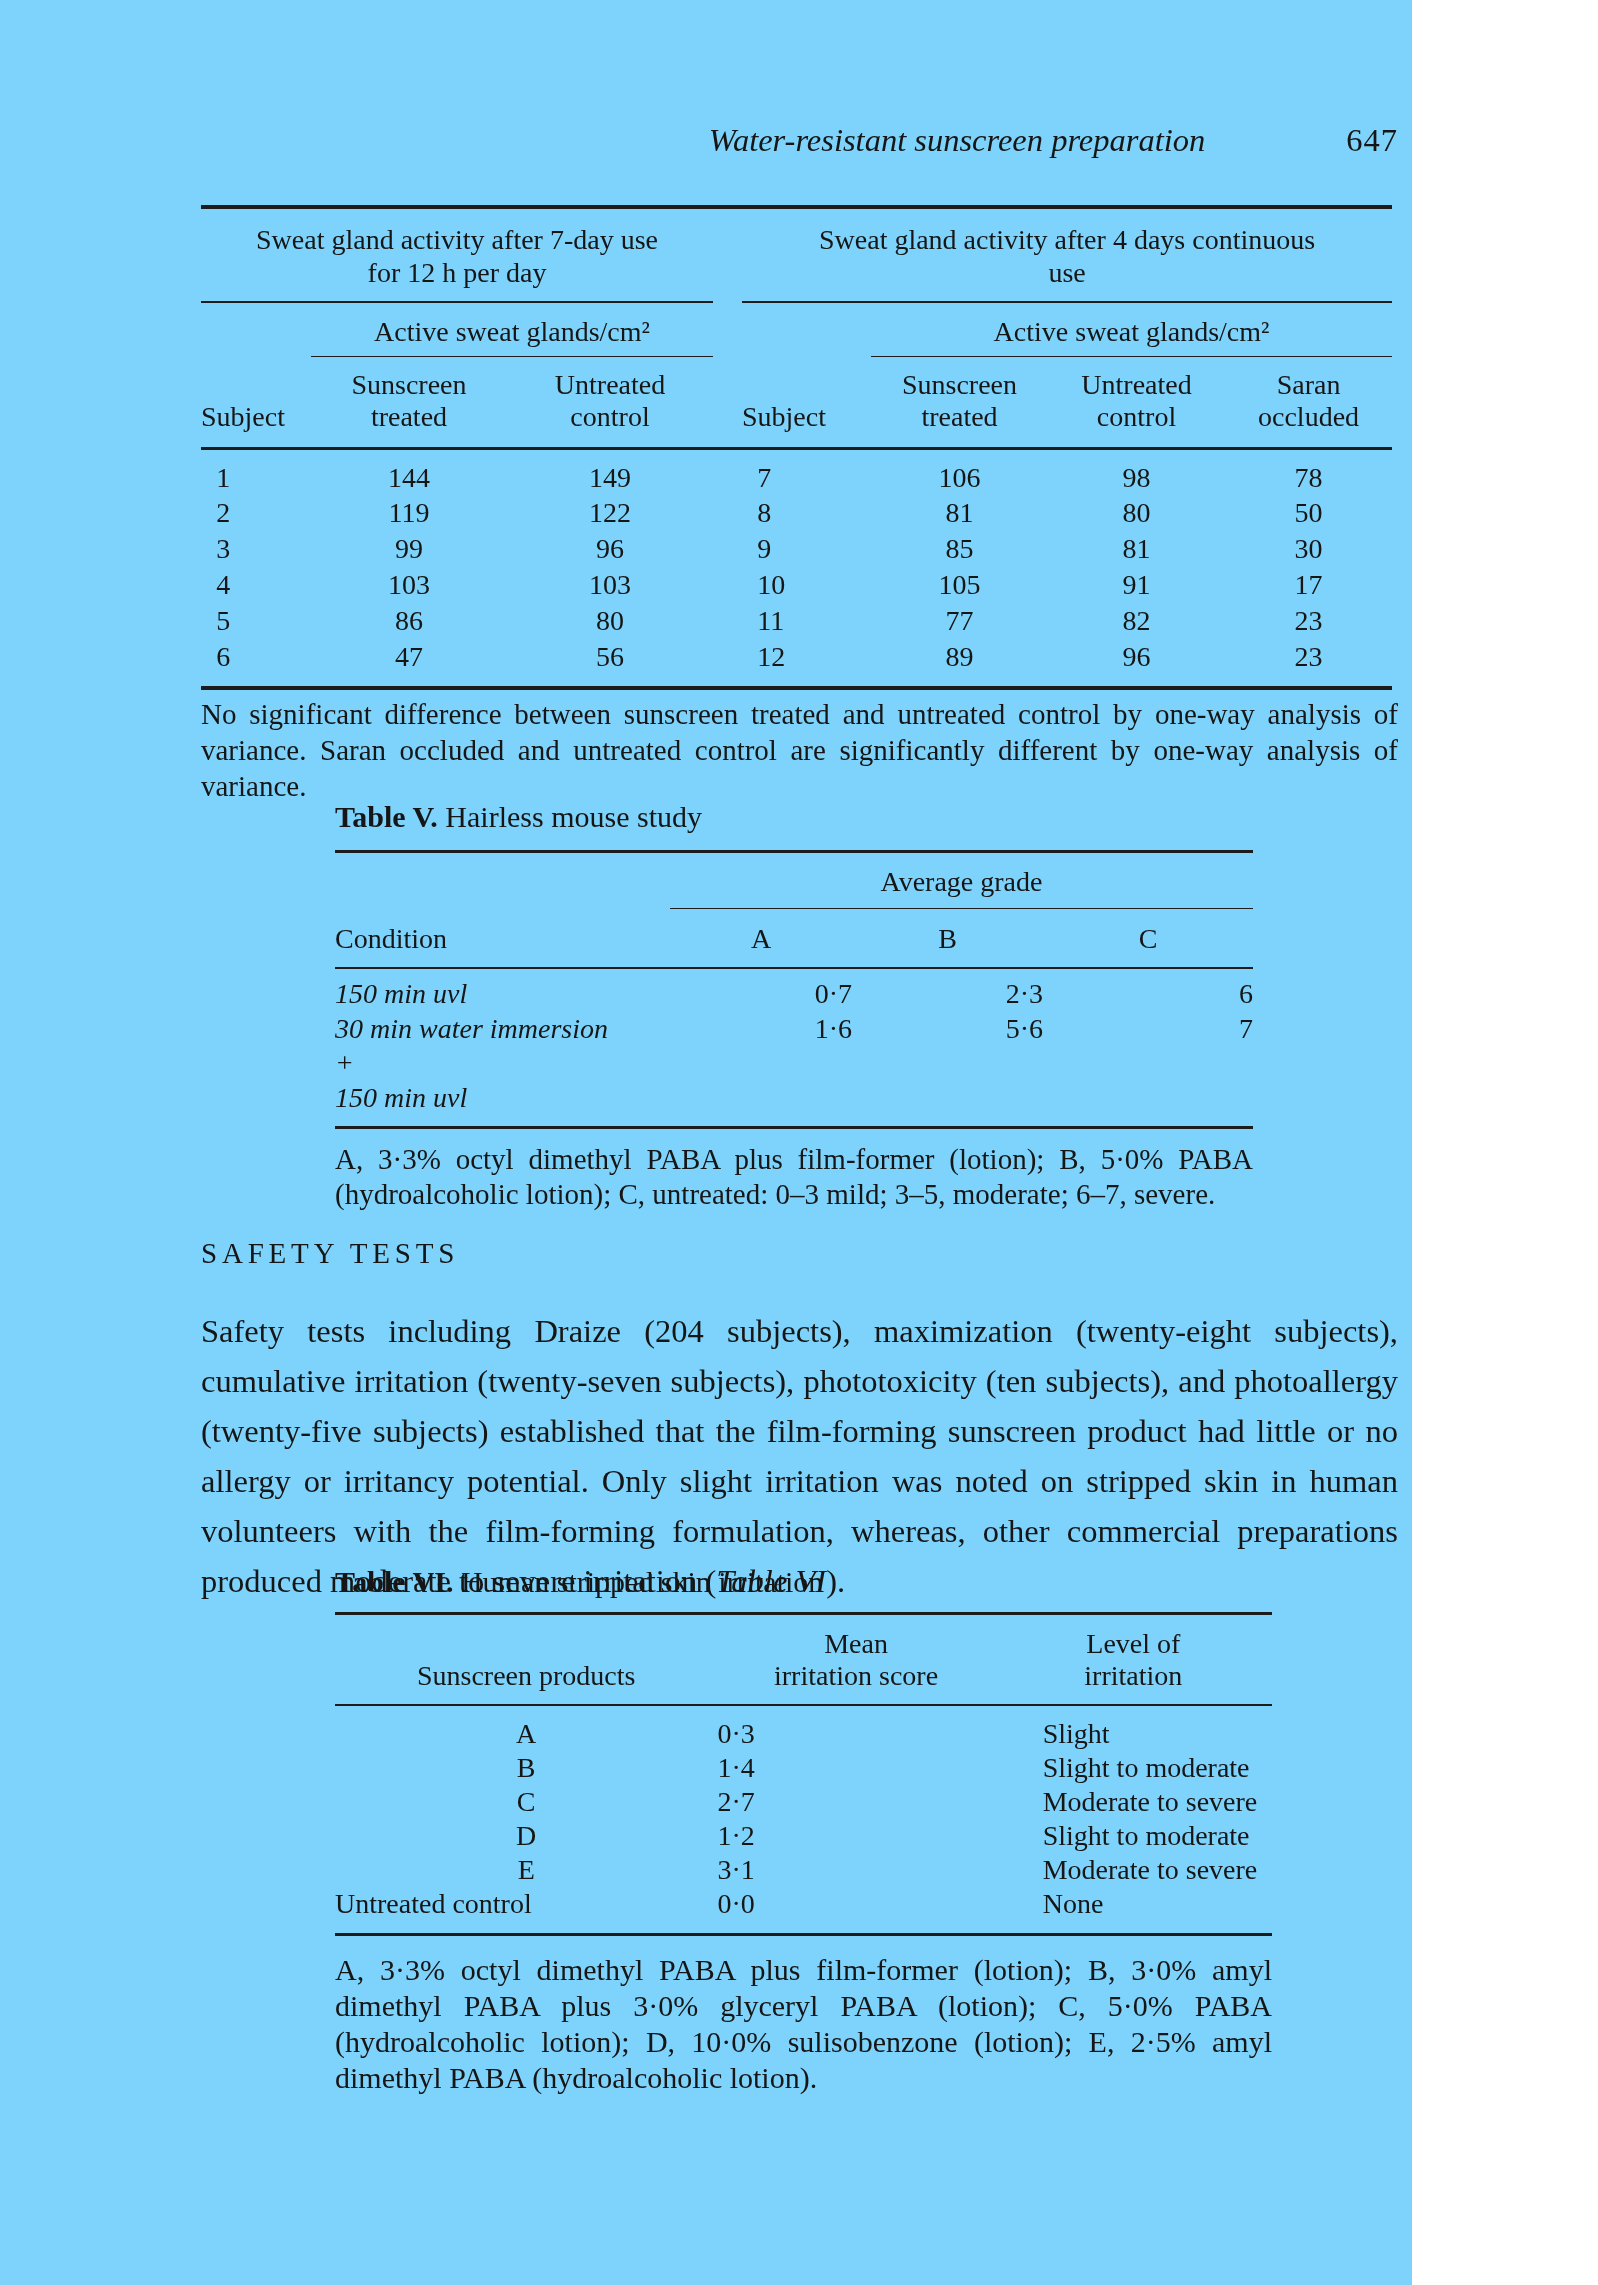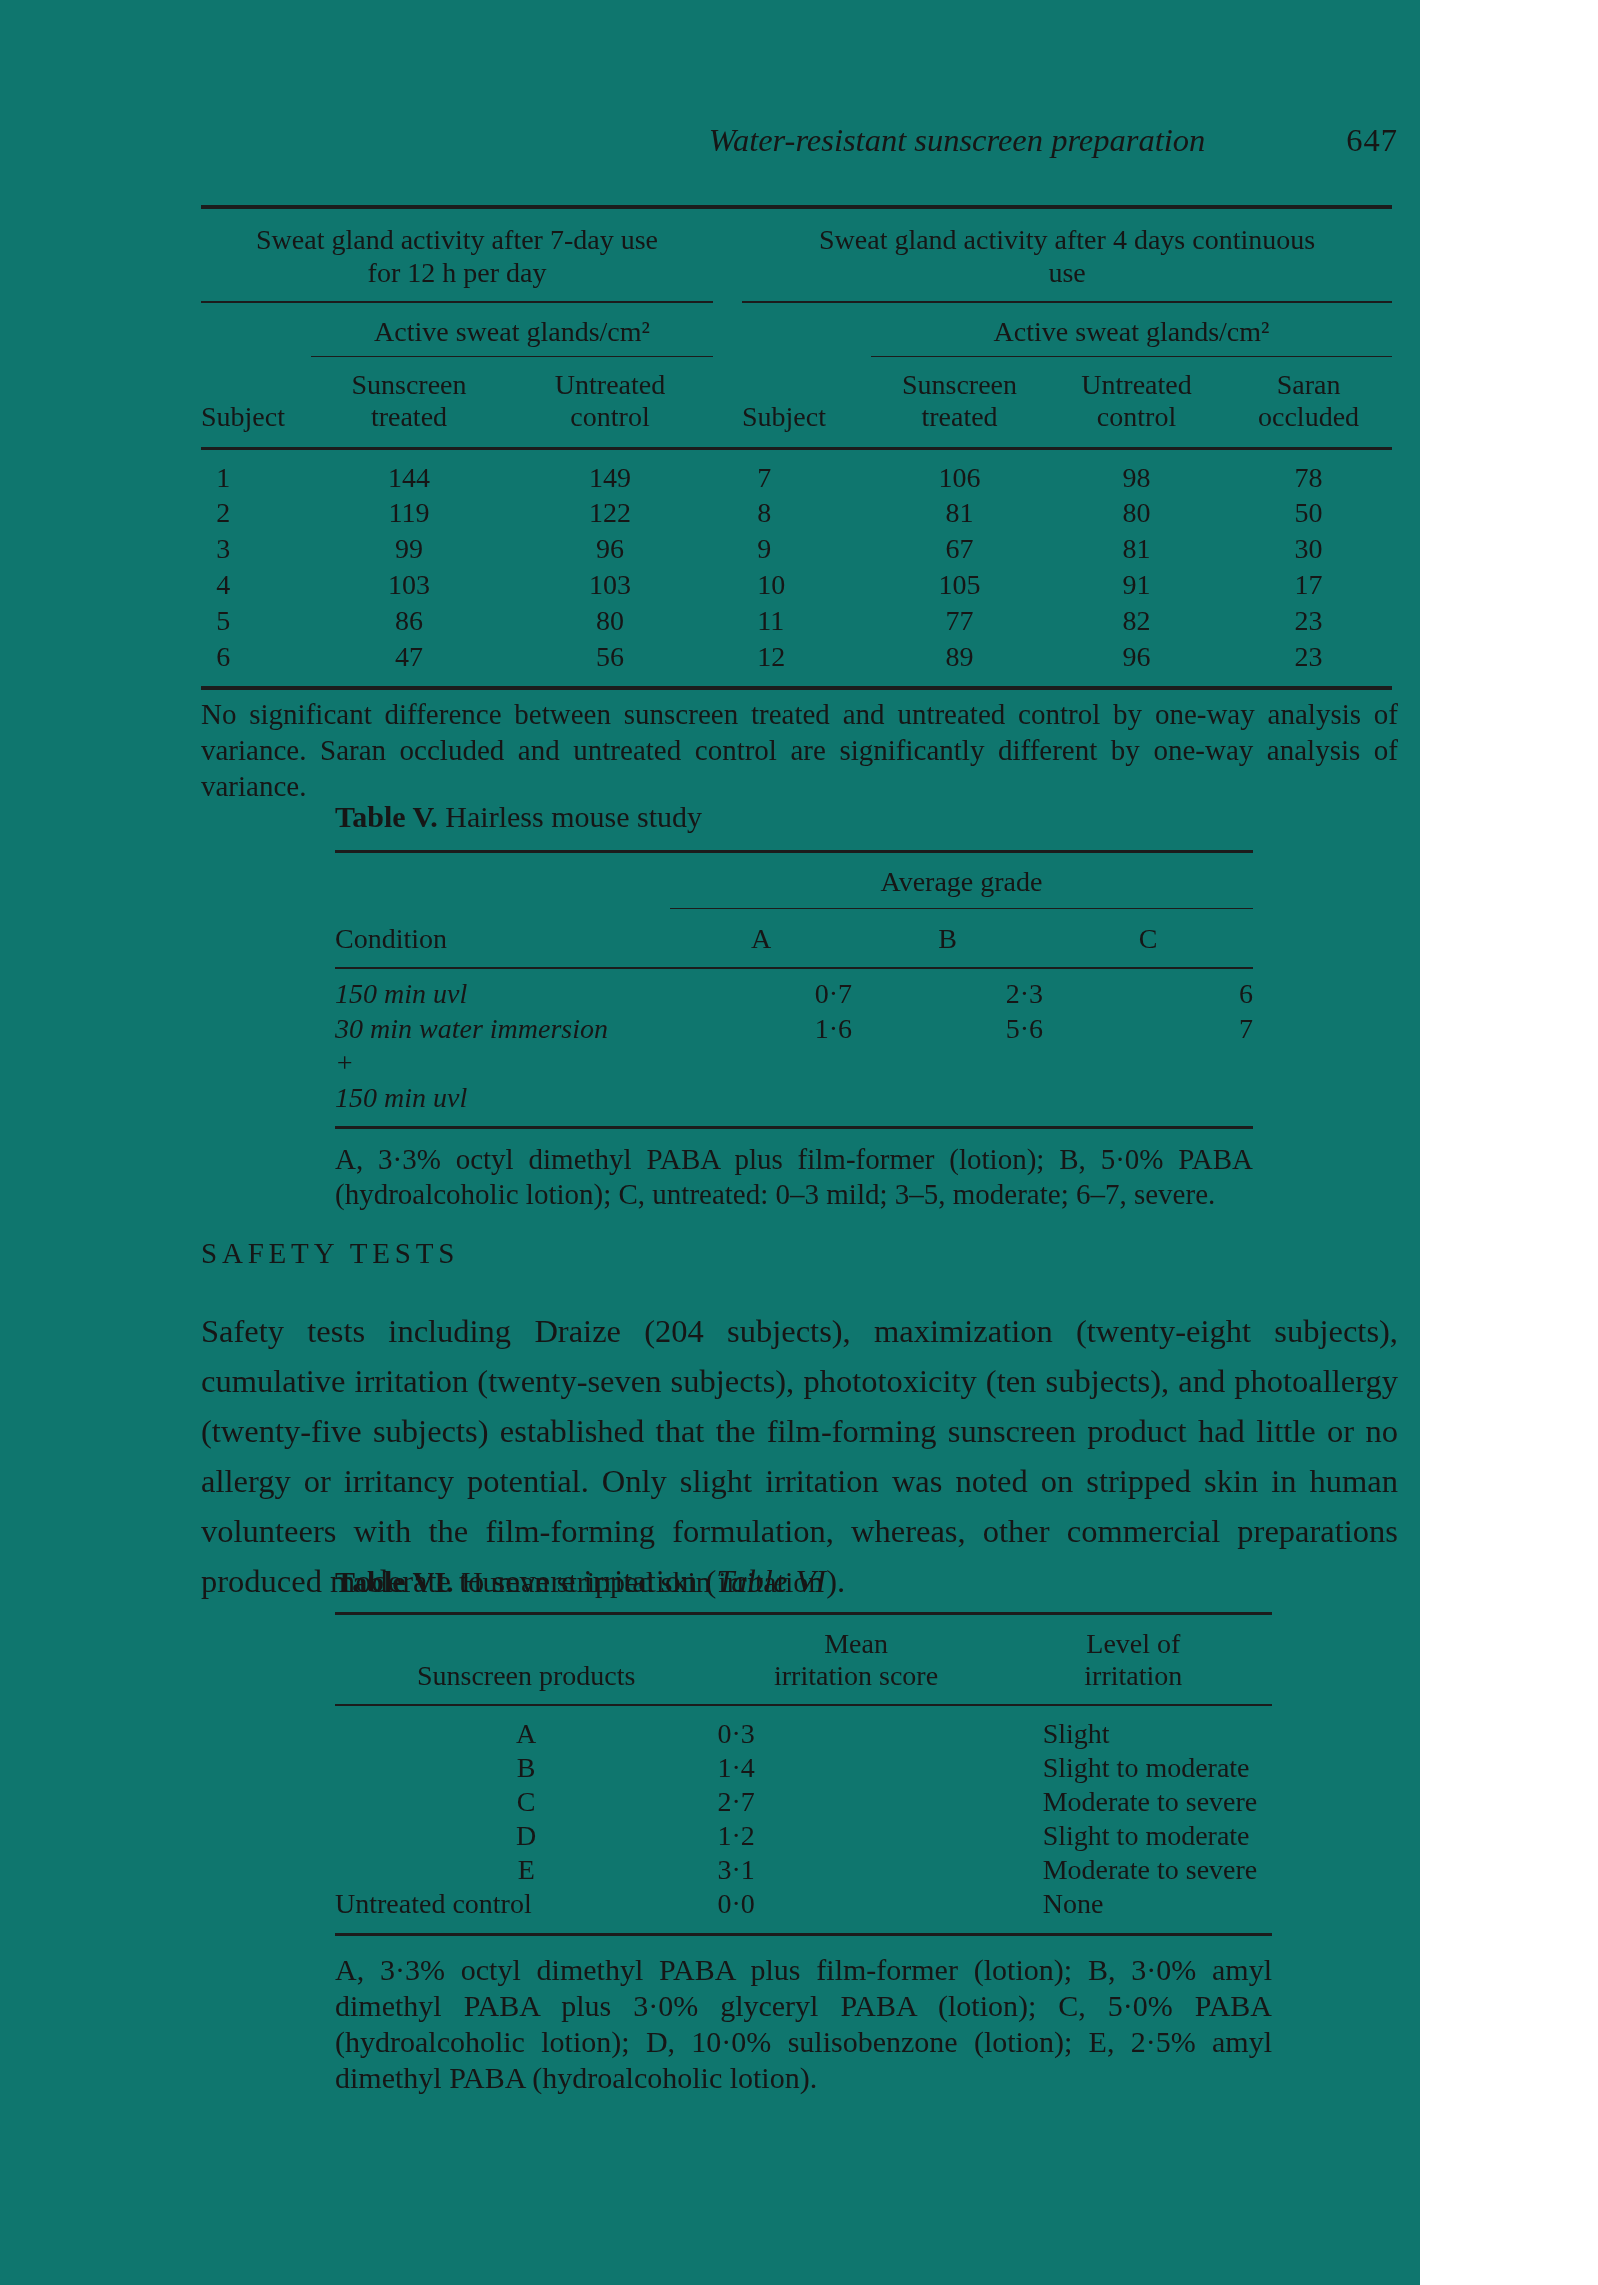--- a/index.html
+++ b/index.html
@@ -1,23 +1,22 @@
 <!DOCTYPE html>
 <html><head>
 <meta charset="utf-8">
 <style>
   html,body{margin:0;padding:0;background:#ffffff;}
   .page{
     position:relative;
     width:1412px;height:2286px;
-    background:#0f766e;
+    background:#7dd3fc;
     font-family:"Liberation Serif","DejaVu Serif",serif;
     color:#161616;
     overflow:hidden;
-    padding-left:8px;
   }
   
   .running-head{
     position:absolute;left:201px;top:122px;width:1197px;
     display:flex;justify-content:flex-end;align-items:baseline;
     font-size:32.5px;
   }
   .rh-title{font-style:italic;margin-right:141px;}
   .rh-num{letter-spacing:1px;}
 
@@ -193,21 +192,21 @@
         <td>81</td>
         <td>80</td>
         <td>50</td>
       </tr>
       <tr class="data">
         <td class="subd">3</td>
         <td>99</td>
         <td>96</td>
         <td></td>
         <td class="subd">9</td>
-        <td>67</td>
+        <td>85</td>
         <td>81</td>
         <td>30</td>
       </tr>
       <tr class="data">
         <td class="subd">4</td>
         <td>103</td>
         <td>103</td>
         <td></td>
         <td class="subd">10</td>
         <td>105</td>

